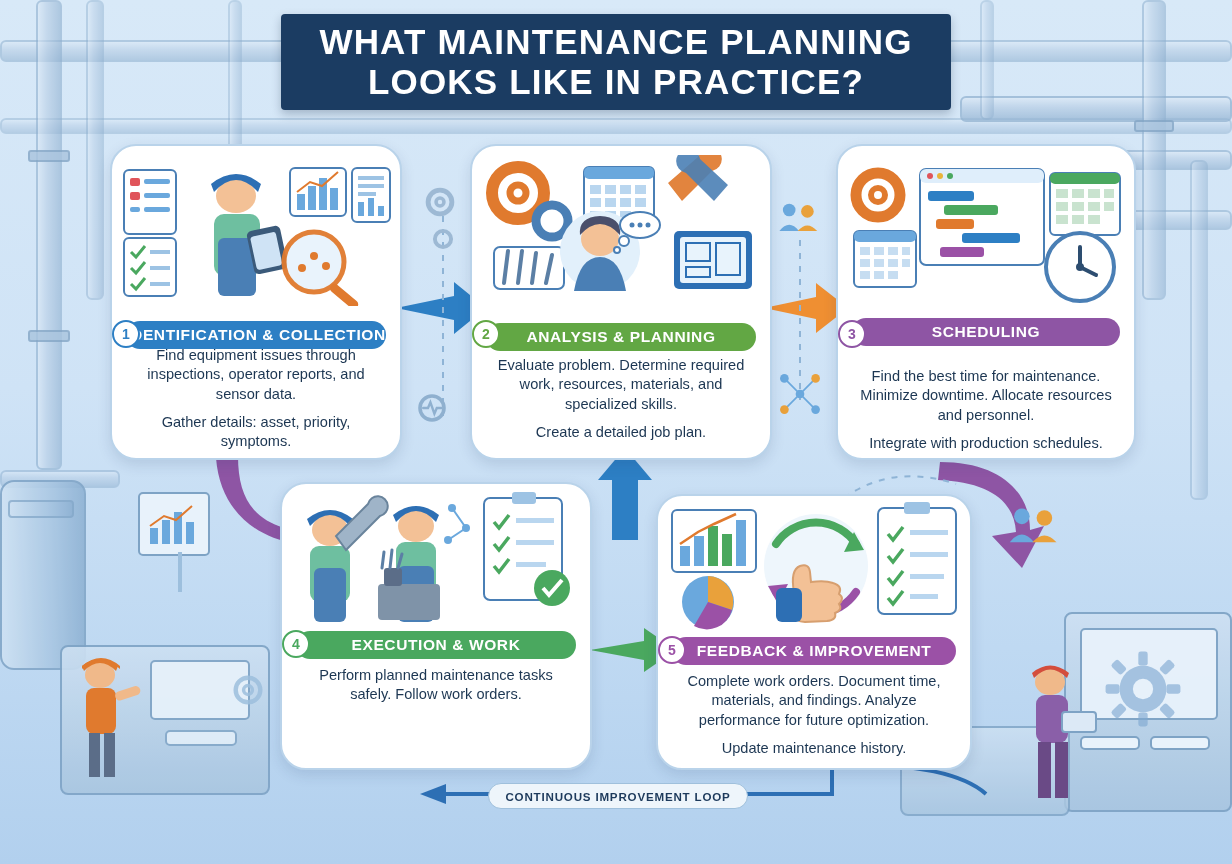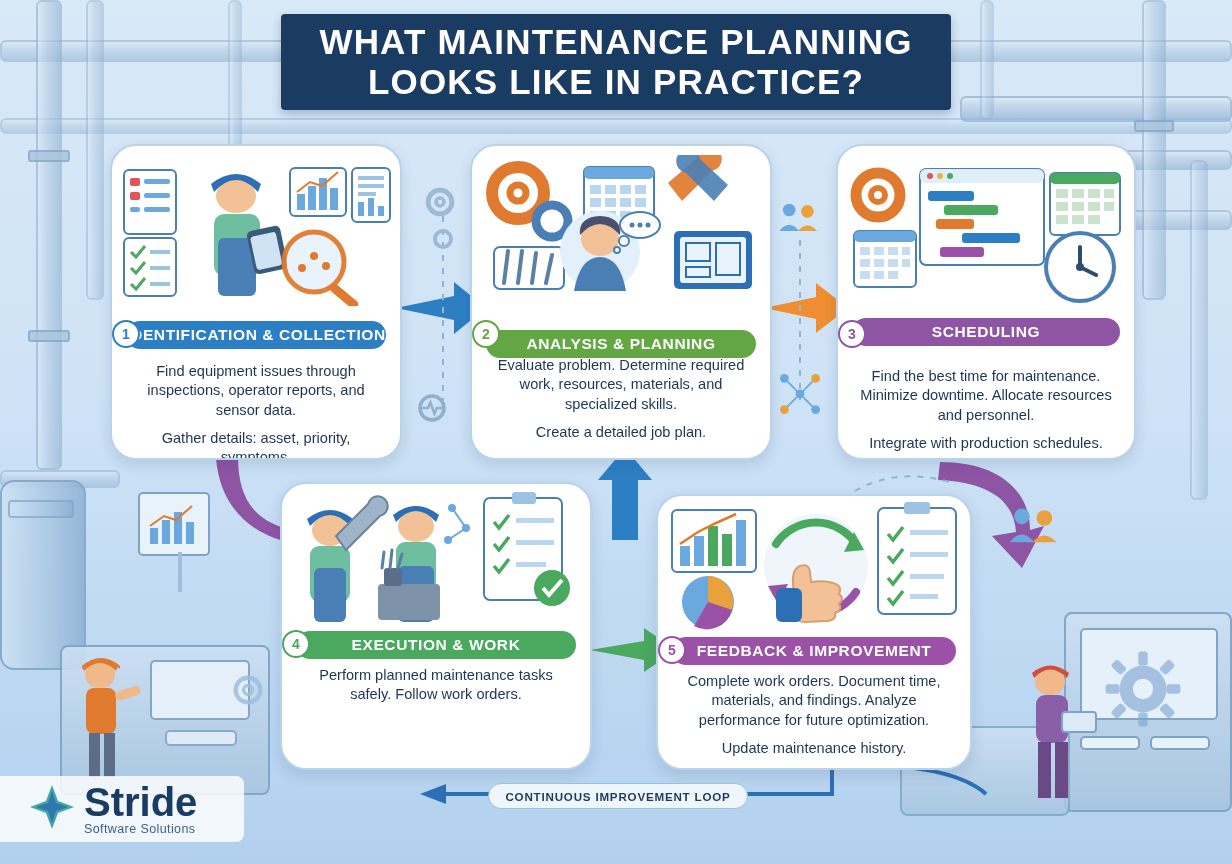--- a/index.html
+++ b/index.html
@@ -393,21 +393,21 @@
             <circle cx="184" cy="112" r="4"></circle>
             <circle cx="196" cy="100" r="4"></circle>
             <circle cx="208" cy="110" r="4"></circle>
           </g>
       </svg>
     </div>
     <div class="band" style="top:175px; background:#2d7fc4;">
       <span class="band-label">IDENTIFICATION &amp; COLLECTION</span>
     </div>
     <div class="num" style="left:0px; top:174px; color:#2d7fc4;">1</div>
-    <div class="body" style="top:216px;">
+    <div class="body" style="top:200px;">
       <p>Find equipment issues through inspections, operator reports, and sensor data.</p>
       <p>Gather details: asset, priority, symptoms.</p>
     </div>
   </div>
 
   <div class="card" style="left:470px; top:144px; width:302px; height:316px;">
     <div class="card-art">
       <svg width="286" height="152" viewBox="0 0 286 152">
 
         <g>
@@ -462,21 +462,21 @@
             <rect x="238" y="88" width="24" height="32"></rect>
             <path d="M208 112 h24 v10 h-24z"></path>
         </g>
 
         <g transform="translate(196,6)">
           <path d="M8 40 L38 10 a12 12 0 1 0 -14 -14 L-6 22z" fill="#e07a2e" opacity=".92"></path>
           <path d="M40 40 L12 12 a12 12 0 1 1 14 -14 L54 24z" fill="#4a7fb5" opacity=".9"></path>
         </g>
       </svg>
     </div>
-    <div class="band" style="top:184px; background:#62a744;">
+    <div class="band" style="top:177px; background:#62a744;">
       <span class="band-label">ANALYSIS &amp; PLANNING</span>
     </div>
     <div class="num" style="left:0px; top:174px; color:#62a744;">2</div>
     <div class="body" style="top:210px;">
       <p>Evaluate problem. Determine required work, resources, materials, and specialized skills.</p>
       <p>Create a detailed job plan.</p>
     </div>
   </div>
 
   <div class="card" style="left:836px; top:144px; width:300px; height:316px;">
@@ -652,25 +652,15 @@
     <div class="body" style="top:176px;">
       <p>Complete work orders. Document time, materials, and findings. Analyze performance for future optimization.</p>
       <p>Update maintenance history.</p>
     </div>
   </div>
 
   <div class="loop-label">
     <span>CONTINUOUS IMPROVEMENT LOOP</span>
   </div>
 
-  <div class="logo-plate">
-    <svg width="48" height="52" viewBox="0 0 48 52">
-      <path d="M24 2 L30 18 L46 24 L30 30 L24 46 L18 30 L2 24 L18 18 Z" fill="#3fa9a0"></path>
-      <path d="M24 8 L28 20 L40 24 L28 28 L24 40 L20 28 L8 24 L20 20 Z" fill="#2d6fb4" opacity=".85"></path>
-    </svg>
-    <div>
-      <div class="logo-word">Stride</div>
-      <div class="logo-sub">Software Solutions</div>
-    </div>
-  </div>
 
 
 </div>
 
 </body></html>

